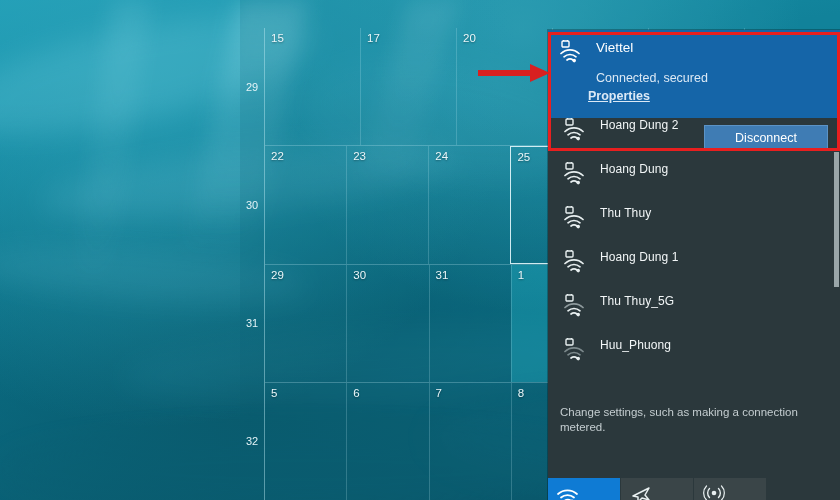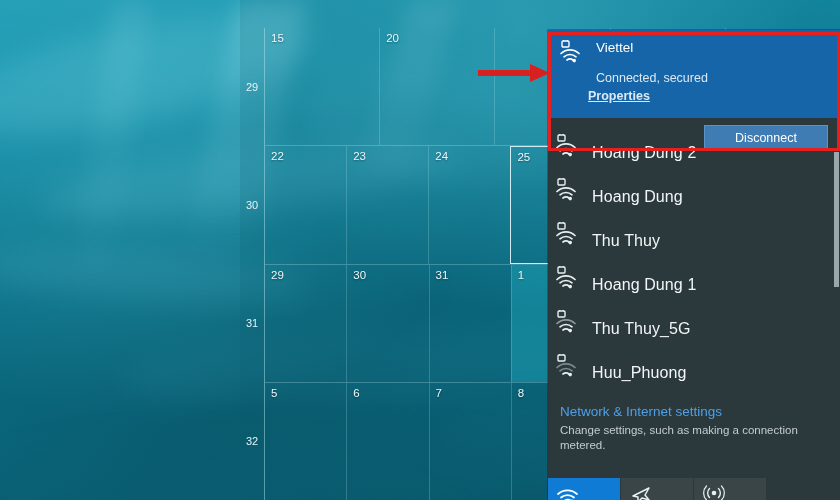--- a/index.html
+++ b/index.html
@@ -81,22 +81,22 @@
   
   #wifi-flyout{
     position:absolute;left:548px;top:30px;width:292px;height:470px;
     background:#2b383c;
     box-shadow:0 0 0 1px rgba(0,0,0,.25);
     overflow:hidden;
   }
   .net-list{position:absolute;left:0;top:0;width:292px;height:365px;overflow:hidden;}
 
   .net-item{
-    height:44px;display:flex;align-items:flex-end;padding-left:8px;box-sizing:border-box;
-    color:#f2f6f7;font-size:16px;
+    height:44px;display:flex;align-items:flex-start;padding-left:16px;box-sizing:border-box;
+    color:#f2f6f7;font-size:12px;
   }
   .net-item .wname{margin-left:14px;letter-spacing:.1px;}
 
   
   .net-connected{
     position:relative;height:88px;background:#1565a8;
     box-sizing:border-box;padding:10px 12px 0 12px;
   }
   .nc-top{display:flex;align-items:flex-start;}
   .nc-text{margin-left:14px;}
@@ -165,20 +165,23 @@
       <div class="wk-cell">30</div>
       <div class="wk-cell">31</div>
       <div class="wk-cell">32</div>
     </div>
 
     <div class="grid">
 
       <div class="wk-row">
         <div class="dcell">
             <span class="dnum">15</span>
+          </div>
+        <div class="dcell">
+            <span class="dnum">17</span>
           </div>
         <div class="dcell">
             <span class="dnum">20</span>
           </div>
         <div class="dcell"></div>
         <div class="dcell"></div>
         <div class="dcell"></div>
       </div>
 
       <div class="wk-row">
@@ -363,21 +366,20 @@
         </svg>
       </span>
       <span class="wname">Huu_Phuong</span>
     </div>
   </div>
 
   <div class="sb-track"></div>
   <div class="sb-thumb"></div>
 
   <div class="net-settings">
-    <div class="ns-title">Network &amp; Internet settings</div>
     <div class="ns-sub">Change settings, such as making a connection metered.</div>
   </div>
 
   <div class="quick">
     <div class="qbtn on">
       <span class="qicon">
         <svg width="24" height="20" viewBox="0 0 24 20">
           <path d="M2 10 A14 14 0 0 1 21 10" fill="none" stroke="#ffffff" stroke-width="1.8" stroke-linecap="round"></path>
           <path d="M5 13.5 A10 10 0 0 1 18 13.5" fill="none" stroke="#ffffff" stroke-width="1.8" stroke-linecap="round"></path>
           <path d="M8.5 16.8 A5.5 5.5 0 0 1 15 16.8" fill="none" stroke="#ffffff" stroke-width="1.8" stroke-linecap="round"></path>

